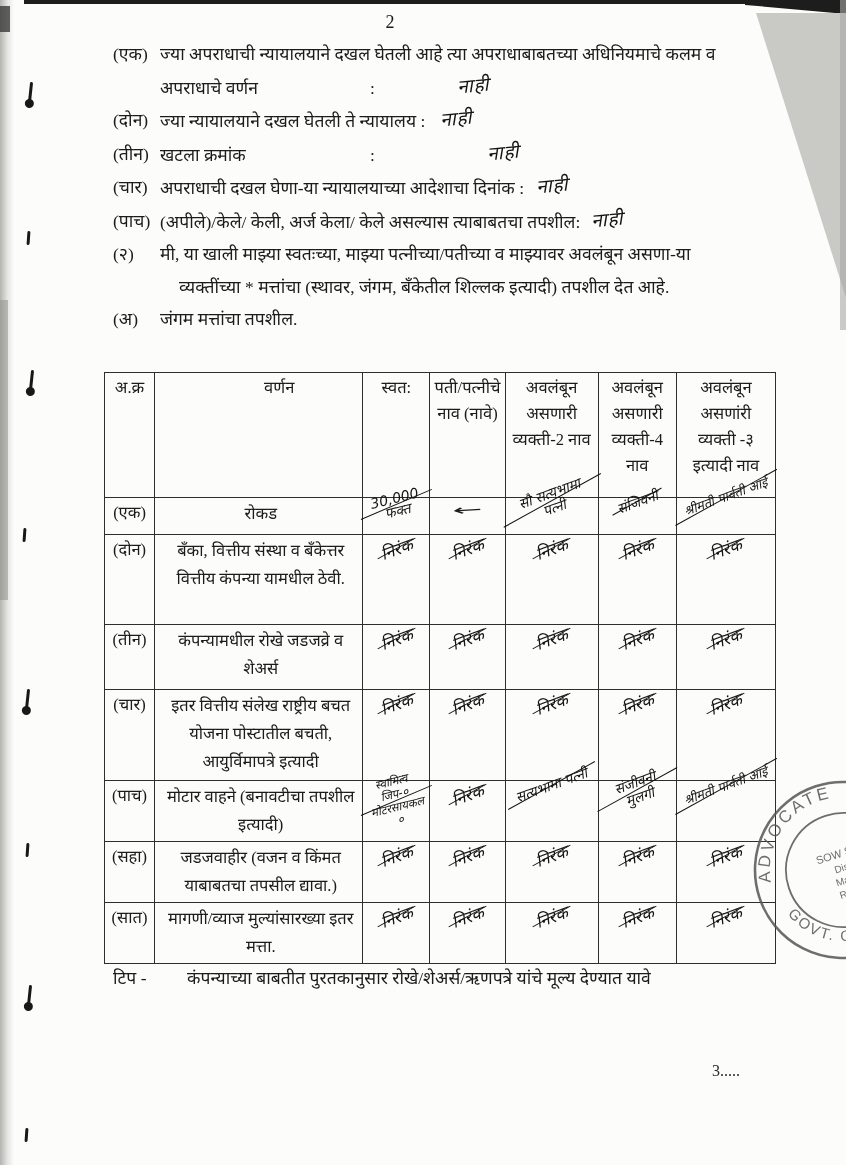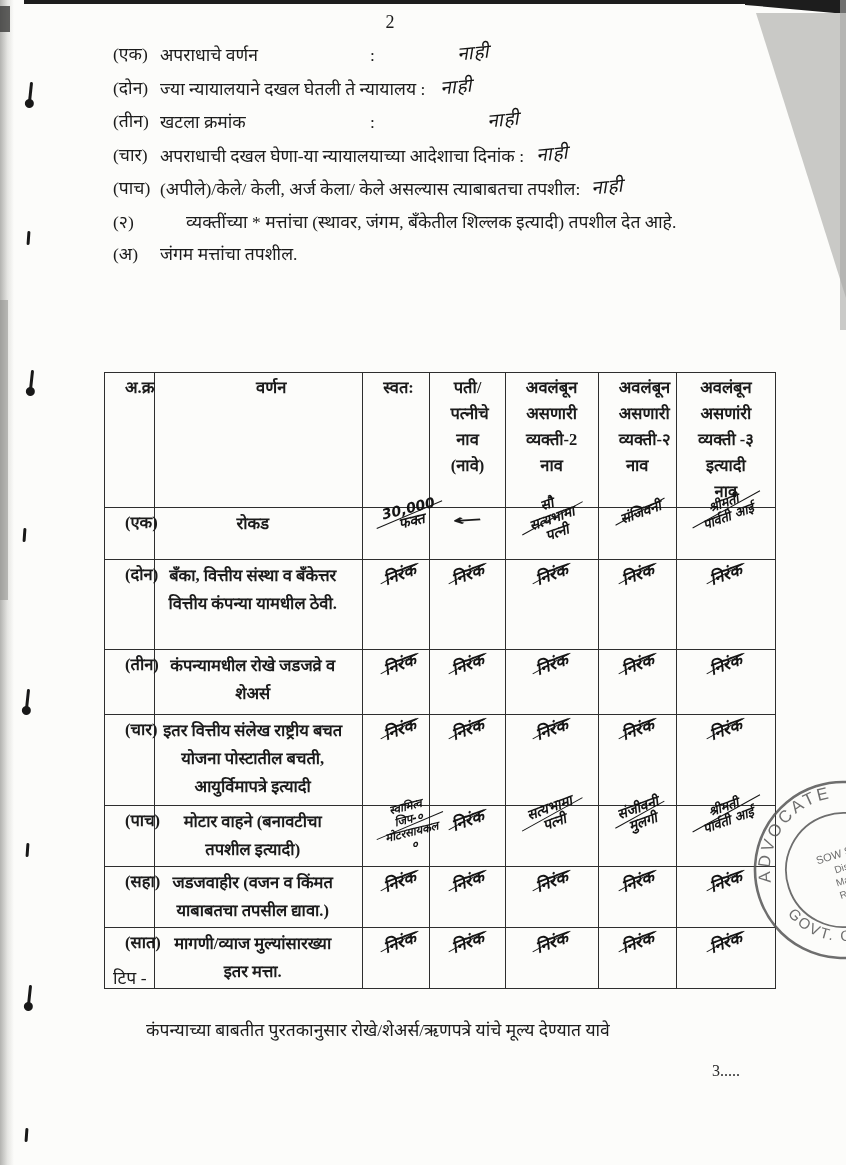--- a/index.html
+++ b/index.html
@@ -28,46 +28,46 @@
   .tick{position:absolute;width:3px;height:14px;background:#181818;border-radius:2px;transform:rotate(4deg);}
   
   .page-number{position:absolute;left:0;top:12px;width:780px;text-align:center;font-size:18px;}
   .qlist{position:absolute;left:113px;top:38px;width:690px;font-size:17.5px;line-height:32.5px;}
   .li{display:flex;align-items:flex-start;}
   .lbl{flex:0 0 47px;white-space:nowrap;}
   .txt{flex:1;}
   .inline-w{display:inline-block;width:210px;}
   .hw{font-family:"DejaVu Sans",sans-serif;font-style:italic;color:#141414;display:inline-block;}
   .ans{font-size:19px;transform:rotate(-5deg);position:relative;top:-2px;letter-spacing:1px;}
-  .decl-line2{margin-left:26px;}
+  .decl-line2{margin-left:19px;}
   .pretable-note{position:absolute;left:146px;top:348px;width:660px;font-size:17.5px;}
   
   .asset-table{position:absolute;left:104px;top:372px;border-collapse:collapse;table-layout:fixed;width:672px;
     font-size:16.5px;}
-  .asset-table td,.asset-table th{border:1.4px solid #2e2e2e;vertical-align:top;padding:2px 20px;
-    font-weight:bold;overflow:visible;text-align:center;}
+  .asset-table td,.asset-table th{border:1.4px solid #2e2e2e;vertical-align:top;padding:2px 4px;
+    font-weight:normal;overflow:visible;text-align:center;}
   .asset-table th{line-height:26px;}
   .c-no{width:50px;text-align:center;}
   .c-desc{width:208px;text-align:left;padding-left:8px !important;line-height:28px;}
   .c3{width:67px;} .c4{width:75px;} .c5{width:93px;} .c6{width:78px;} .c7{width:99px;}
   .th-varnan{padding-left:45px !important;text-align:left;}
   .th-center{text-align:center;}
   .cell-hw{text-align:center;vertical-align:middle;}
   .nx{position:relative;transform:rotate(-20deg);font-size:16.5px;white-space:nowrap;}
   .nx::after{content:"";position:absolute;left:-16%;right:-16%;top:48%;border-top:1.7px solid #161616;
     transform:rotate(-9deg);}
   .nx-sm{font-size:11.5px;white-space:normal;line-height:13px;transform:rotate(-14deg);}
   .up14{position:relative;top:-14px;}
   .up8{position:relative;top:-8px;}
   .arrow-hw{display:inline-block;transform:scaleX(2.4) rotate(-8deg);font-size:15px;
     font-family:"DejaVu Sans",sans-serif;}
   
-  .tip-note{position:absolute;left:113px;top:962px;width:690px;font-size:17.5px;line-height:33px;display:flex;flex-direction:column;}
+  .tip-note{position:absolute;left:113px;top:962px;width:690px;font-size:17.5px;line-height:33px;display:flex;}
   .tip-note .lbl{flex:0 0 52px;}
-  .tip-l2{margin-left:33px;}
+  .tip-l2{margin-left:22px;}
   .footer-pg{position:absolute;left:712px;top:1062px;font-size:16px;color:#2a2a2a;}
   
   .stamp{position:absolute;left:748px;top:775px;width:190px;height:190px;opacity:.85;}
   .stamp svg{transform:rotate(-18deg);}
 </style>
 </head>
 <body>
 
 <div class="page">
 
@@ -88,20 +88,21 @@
   <div class="pin" style="left:28px;top:985px"></div>
   <div class="tick" style="left:25px;top:1128px"></div>
 
   <div class="page-number">2</div>
 
   <div class="qlist">
 
     <div class="li">
       <span class="lbl">(एक)</span>
       <div class="txt">
+        <div>ज्या अपराधाची न्यायालयाने दखल घेतली आहे त्या अपराधाबाबतच्या अधिनियमाचे कलम व</div>
         <div>
           <span class="inline-w">अपराधाचे वर्णन</span><span>:</span>
           <span class="hw ans" style="margin-left:78px">नाही</span>
         </div>
       </div>
     </div>
 
     <div class="li">
       <span class="lbl">(दोन)</span>
       <div class="txt">
@@ -132,20 +133,21 @@
         <div>
           <span>(अपीले)/केले/ केली, अर्ज केला/ केले असल्यास त्याबाबतचा तपशील:</span>
           <span class="hw ans" style="margin-left:6px">नाही</span>
         </div>
       </div>
     </div>
 
     <div class="li">
       <span class="lbl">(२)</span>
       <div class="txt">
+        <div>मी, या खाली माझ्या स्वतःच्या, माझ्या पत्नीच्या/पतीच्या व माझ्यावर अवलंबून असणा-या</div>
         <div class="decl-line2">व्यक्तींच्या * मत्तांचा (स्थावर, जंगम, बँकेतील शिल्लक इत्यादी)  तपशील देत आहे.</div>
       </div>
     </div>
 
     <div class="li">
       <span class="lbl">(अ)</span>
       <div class="txt">जंगम मत्तांचा तपशील.</div>
     </div>
 
   </div>
@@ -161,21 +163,21 @@
         <col style="width:78px">
         <col style="width:99px">
     </colgroup>
     <tbody>
         <tr style="height:125px">
       <th class="c-no">अ.क्र</th>
       <th class="c-desc th-varnan">वर्णन</th>
       <th class="c3">स्वत:</th>
       <th class="c4">पती/पत्नीचे नाव (नावे)</th>
       <th class="c5 th-center">अवलंबून असणारी व्यक्ती-2 नाव</th>
-      <th class="c6 th-center">अवलंबून असणारी व्यक्ती-२ नाव</th>
+      <th class="c6 th-center">अवलंबून असणारी व्यक्ती-4 नाव</th>
       <th class="c7 th-center">अवलंबून असणांरी व्यक्ती -३ इत्यादी नाव</th>
     </tr>
 
     <tr style="height:33px">
       <td class="c-no">(एक)</td>
       <td class="c-desc">रोकड</td>
       <td class="cell-hw"><span class="hw nx nx-sm up8" style="font-size:14px">30,000 फक्त</span></td>
       <td class="cell-hw"><span class="arrow-hw">←</span></td>
       <td class="cell-hw"><span class="hw nx up14" style="font-size:14px;white-space:normal;line-height:15px">सौ सत्यभामा पत्नी</span></td>
       <td class="cell-hw"><span class="hw nx up8" style="font-size:14px">संजिवनी</span></td>

